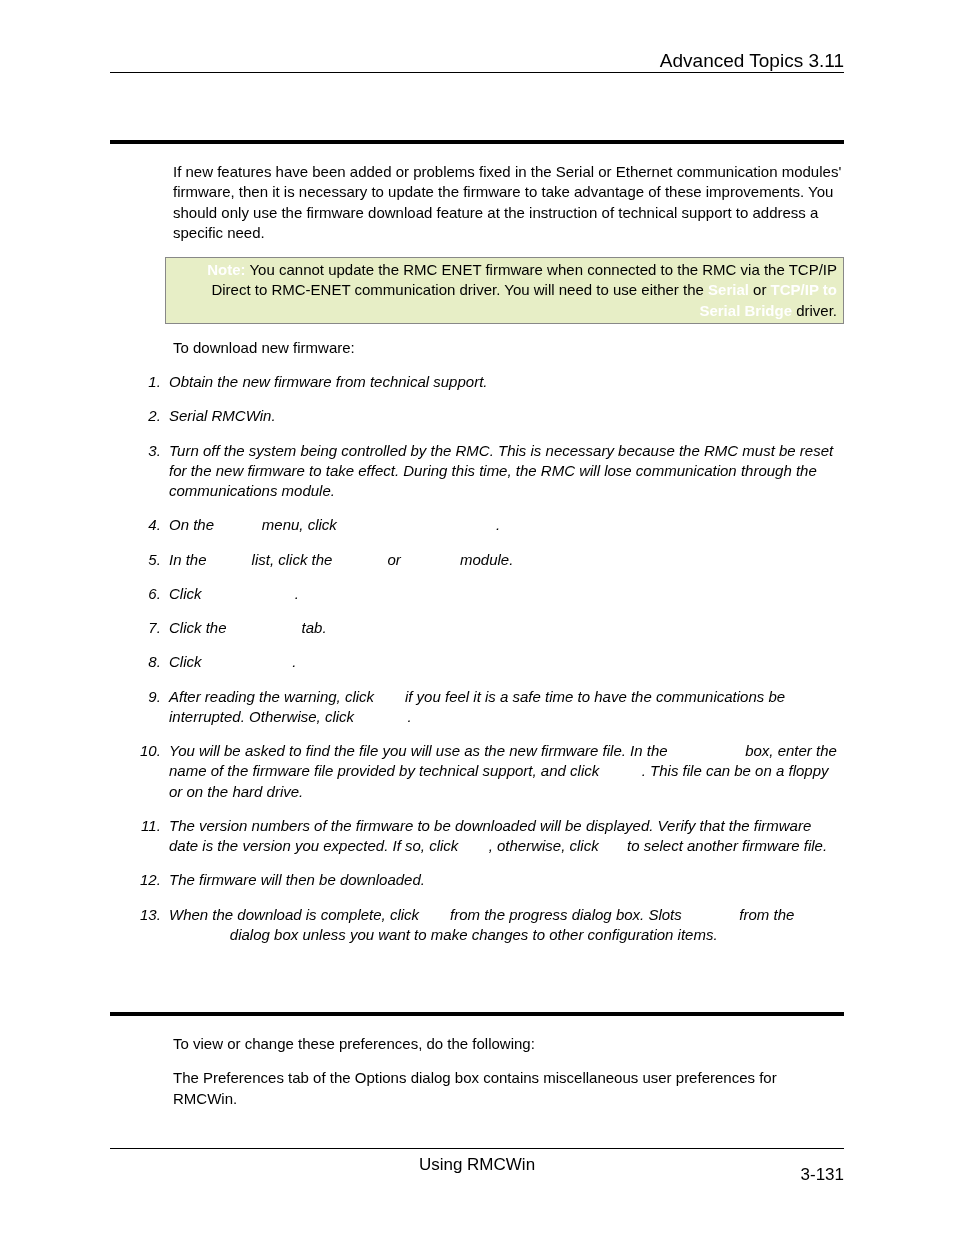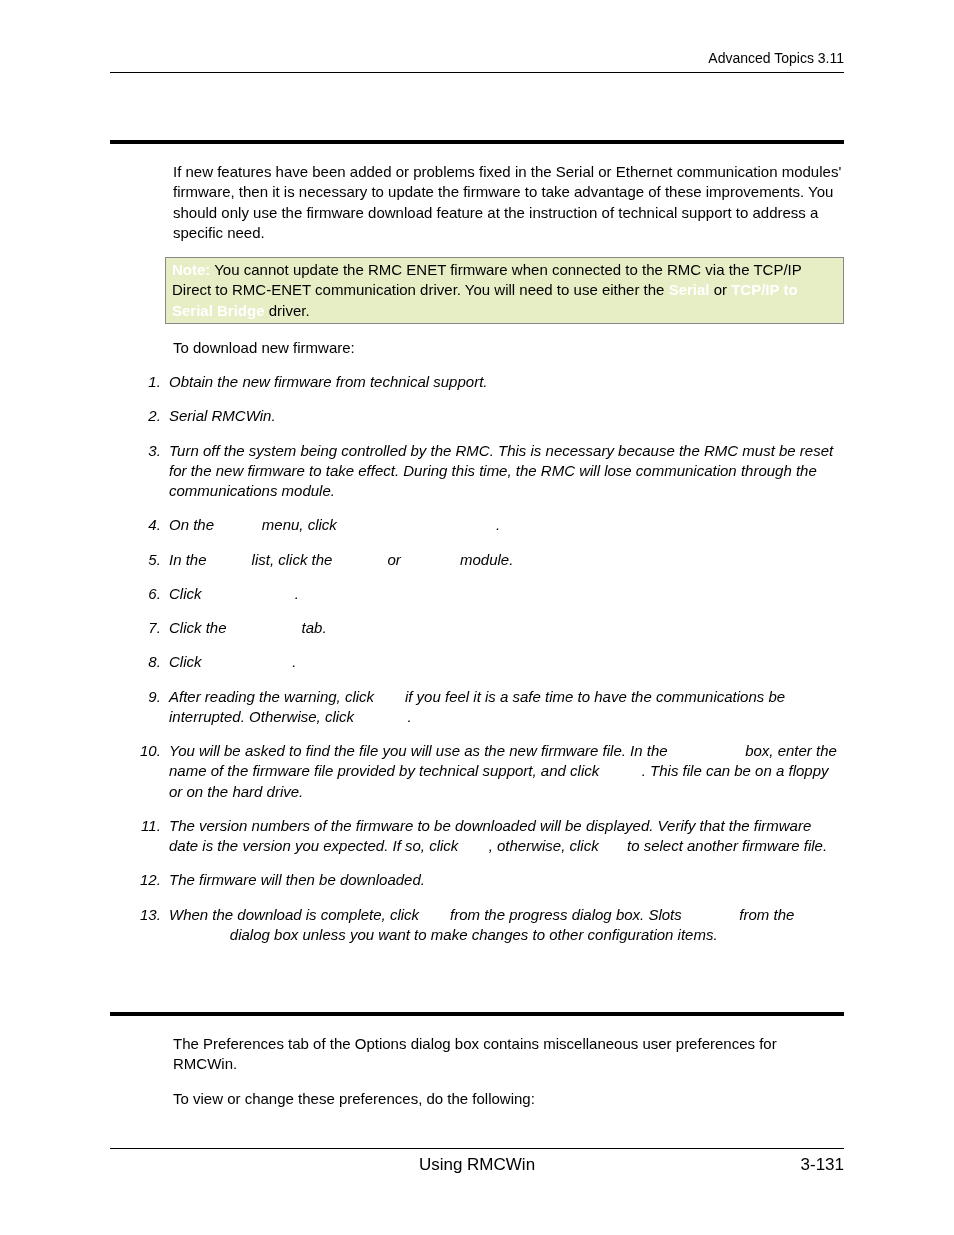--- a/index.html
+++ b/index.html
@@ -11,23 +11,23 @@
   }
   .page {
     width: 954px;
     height: 1235px;
     position: relative;
     box-sizing: border-box;
     padding: 50px 110px 0 110px;
   }
   .head-line {
     border-bottom: 1px solid #000;
-    padding-bottom: 6px;
+    padding-bottom: 0;
     text-align: right;
-    font-size: 14px;
+    font-size: 19px;
     margin-bottom: 30px;
   }
   .section-title {
     font-family: Arial, Helvetica, sans-serif;
     font-weight: bold;
     font-size: 20px;
     color: #fff; 
     border-bottom: 4px solid #000;
     padding-bottom: 4px;
     margin: 40px 0 18px 0;
@@ -36,20 +36,21 @@
     padding-left: 55px;
     line-height: 1.35;
   }
   .para { margin: 0 0 14px 8px; }
   .note {
     background: #e7eec6;
     border: 1px solid #888;
     padding: 2px 6px;
     margin: 6px 0 14px 0;
     line-height: 1.35;
+    text-align: right;
   }
   .note .label { font-weight: bold; color:#fff; } 
   ol.steps {
     list-style: decimal;
     margin: 0 0 0 -30px;
     padding-left: 30px;
     font-style: italic;
   }
   ol.steps > li {
     margin: 0 0 14px 0;
@@ -60,21 +61,21 @@
   .footer {
     position: absolute;
     left: 110px;
     right: 110px;
     bottom: 60px;
     border-top: 1px solid #000;
     padding-top: 6px;
     font-size: 17px;
   }
   .footer .center { text-align: center; display:inline-block; width:100%; }
-  .footer .pnum { position:absolute; right:0; top:6px; }
+  .footer .pnum { position:absolute; right:0; top:16px; }
 </style>
 </head>
 <body>
 
 <div class="page">
 
   <div class="head-line">
     <span>Advanced Topics  3.11</span>
   </div>
 
@@ -102,22 +103,22 @@
       <li><span>You will be asked to find the file you will use as the new firmware file. In the </span><span class="hidden-bold">File name</span><span> box, enter the name of the firmware file provided by technical support, and click </span><span class="hidden-bold">Open</span><span>. This file can be on a floppy or on the hard drive.</span></li>
       <li><span>The version numbers of the firmware to be downloaded will be displayed. Verify that the firmware date is the version you expected. If so, click </span><span class="hidden-bold">Yes</span><span>, otherwise, click </span><span class="hidden-bold">No</span><span> to select another firmware file.</span></li>
       <li>The firmware will then be downloaded.</li>
       <li><span>When the download is complete, click </span><span class="hidden-bold">OK</span><span> from the progress dialog box. Slots </span><span class="hidden-bold">Cancel</span><span> from the </span><span class="hidden-bold">Options</span><span> dialog box unless you want to make changes to other configuration items.</span></li>
     </ol>
   </div>
 
   <div class="section-title">3.11.18 Editing Preferences</div>
 
   <div class="body-block">
+    <p class="para">To view or change these preferences, do the following:</p>
     <p class="para">The Preferences tab of the Options dialog box contains miscellaneous user preferences for RMCWin.</p>
-    <p class="para">To view or change these preferences, do the following:</p>
   </div>
 
   <div class="footer">
     <span class="center">Using RMCWin</span>
     <span class="pnum">3-131</span>
   </div>
 
 </div>
 
 </body></html>

